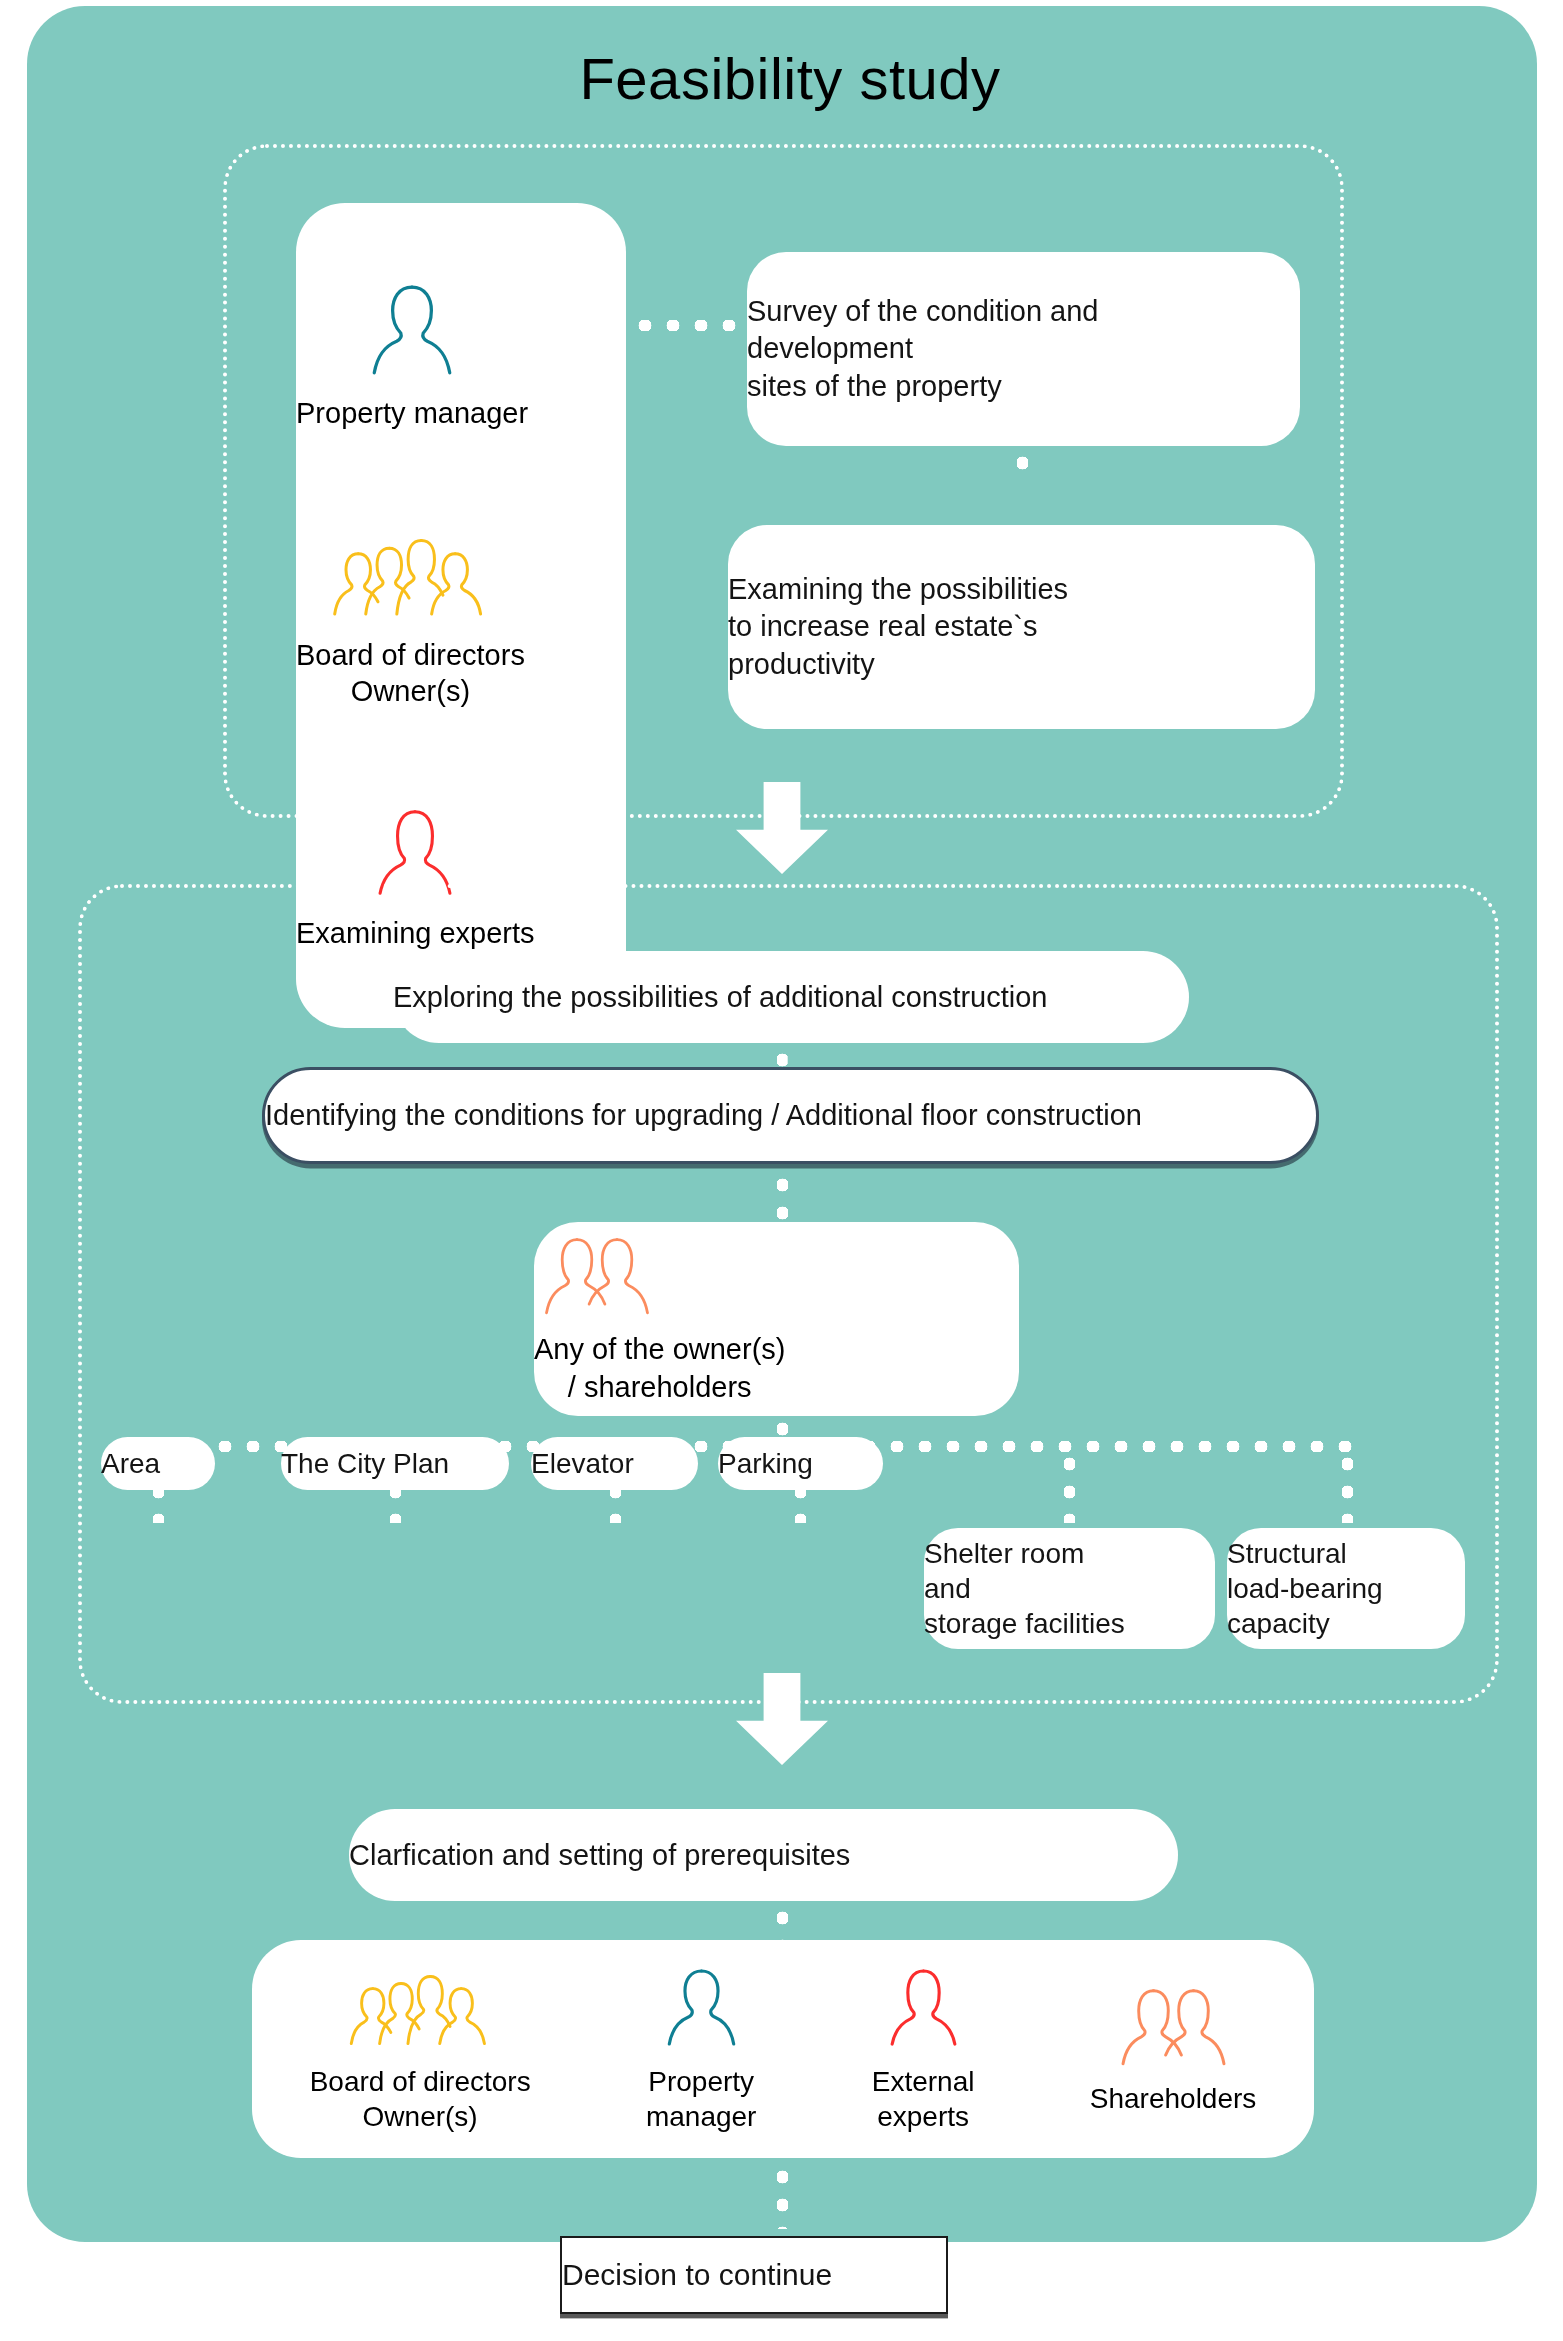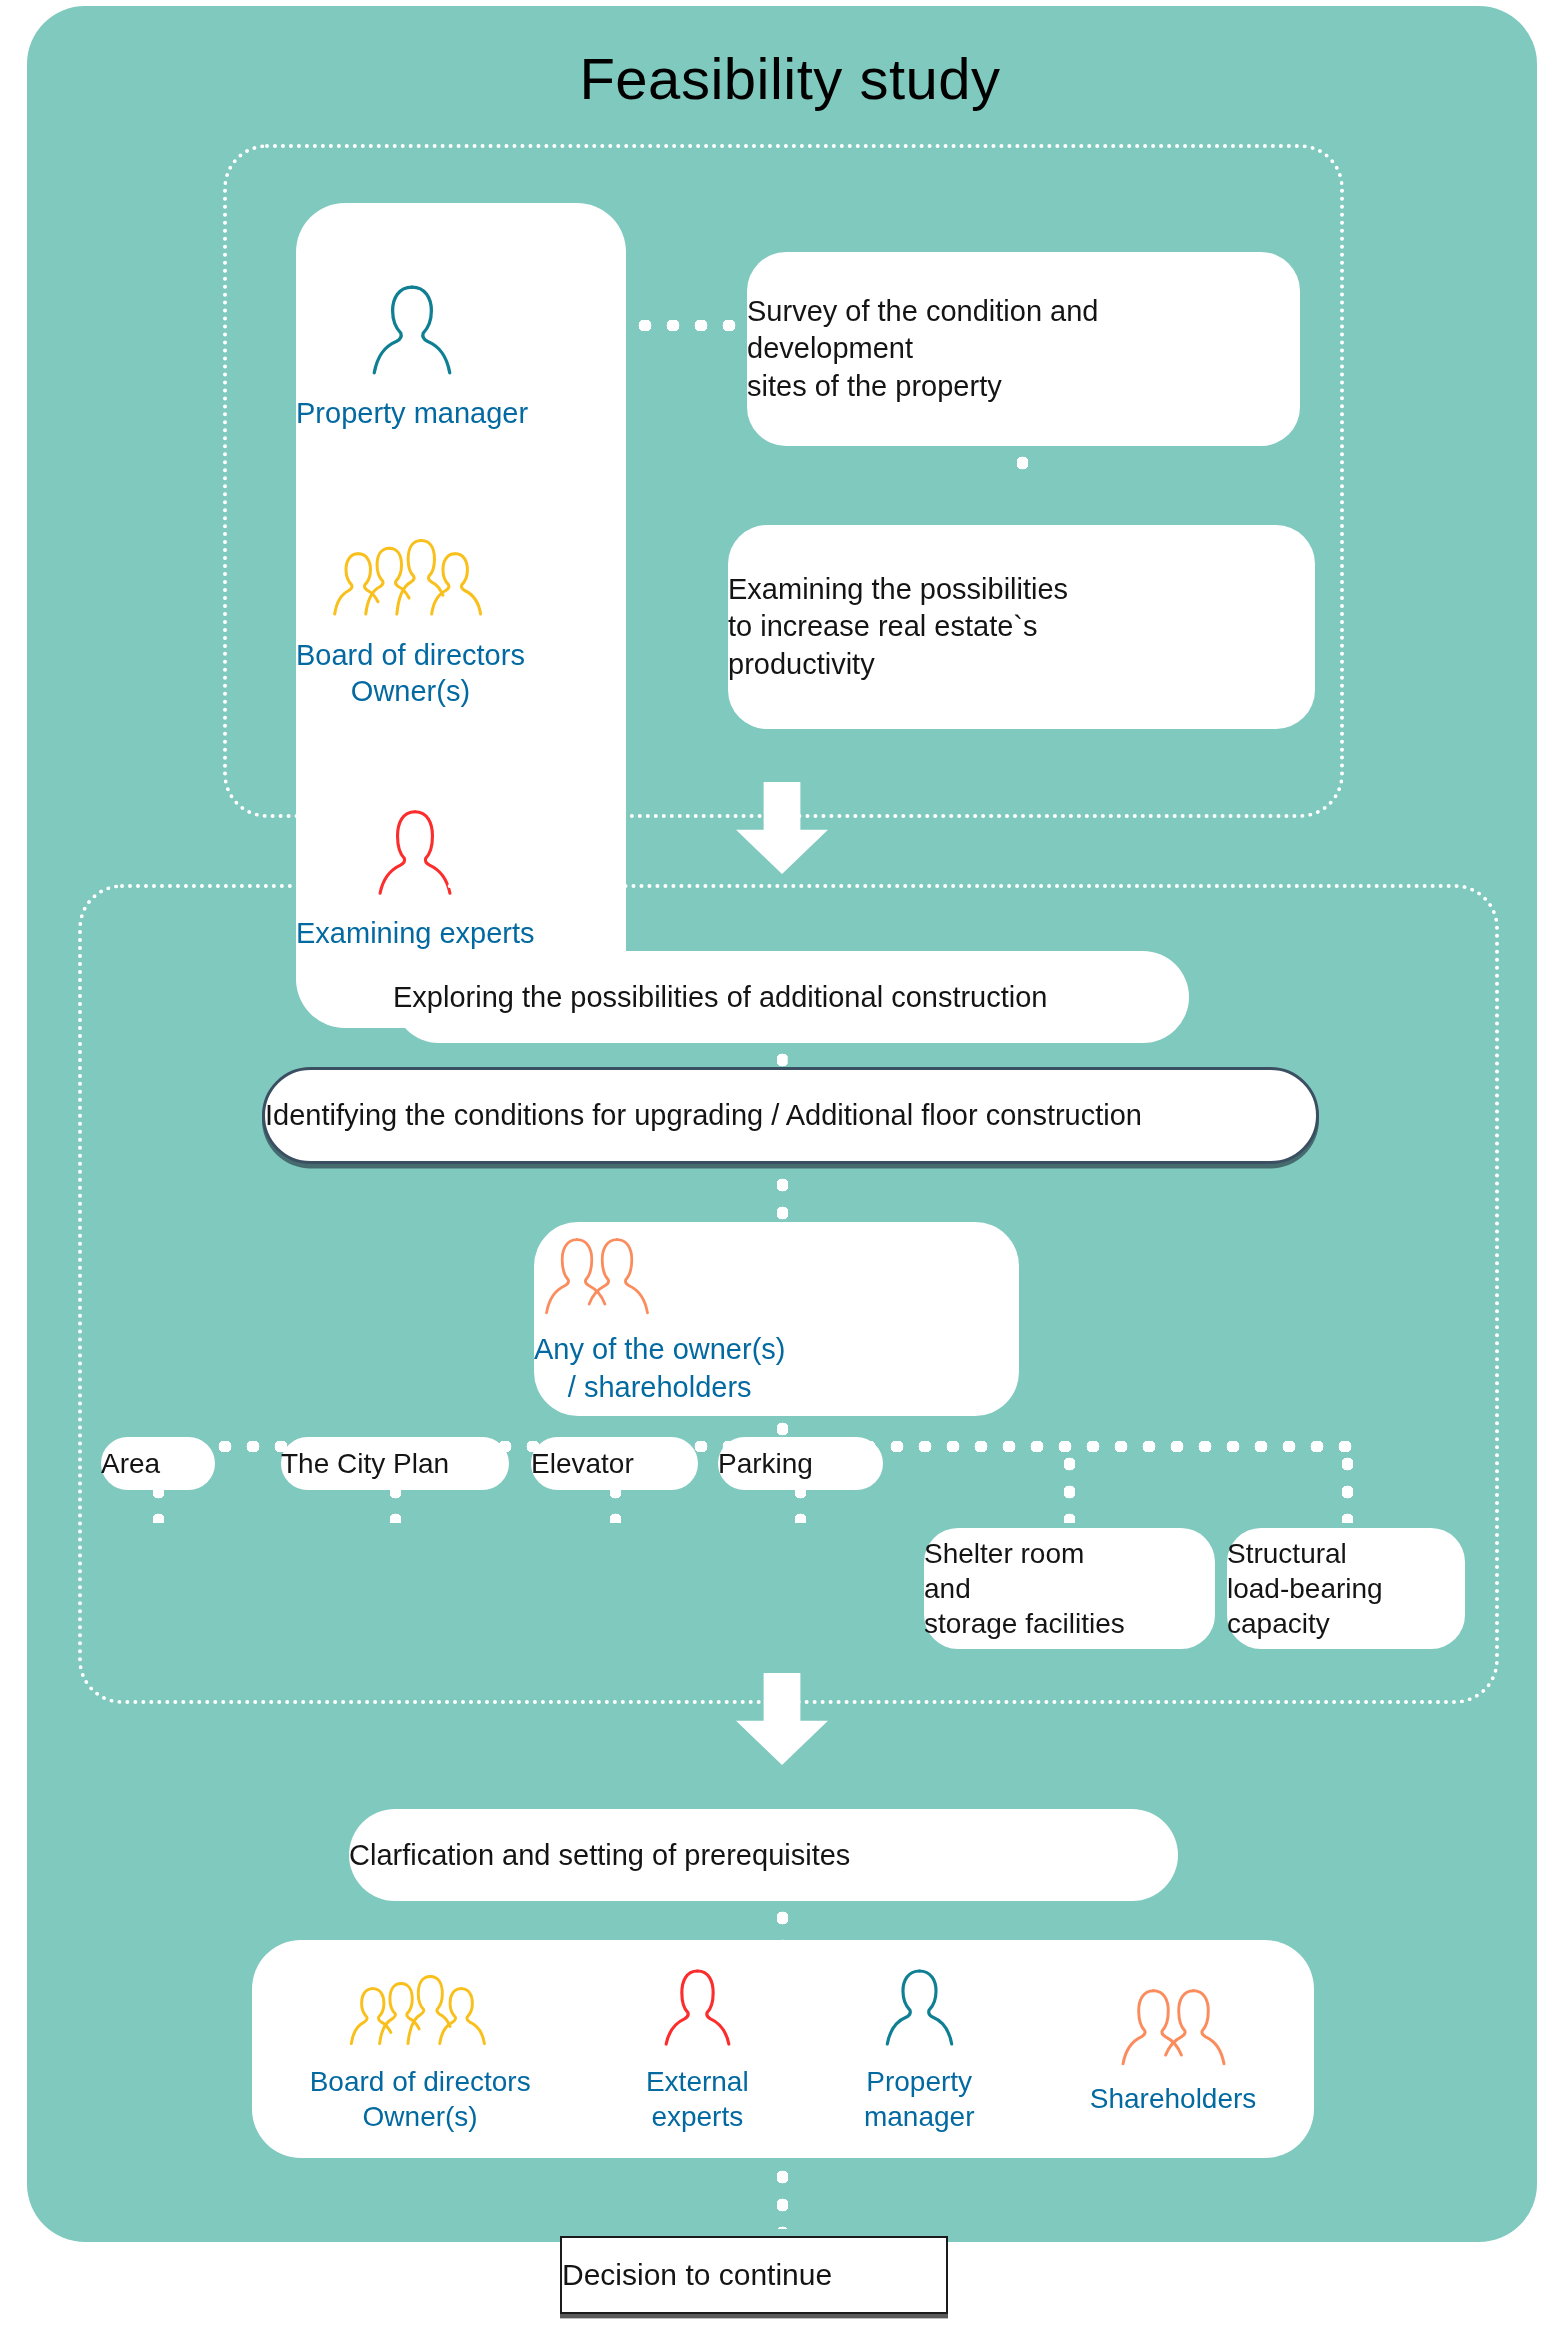--- a/index.html
+++ b/index.html
@@ -69,21 +69,21 @@
     justify-content:space-around;
     padding:29px 0;
   }
   .role-block{
     display:flex;flex-direction:column;align-items:center;
   }
   .role-label{
     font-size:29px;
     line-height:1.24;
     margin-top:12.6px;
-    color:#0369a1;
+    color:#000000;
   }
 
   
   #box-survey{
     left:747px; top:252px;
     width:553px; height:194px;
     font-size:29px; line-height:1.28;
     border-radius:39px;
   }
   #box-examine{
@@ -341,41 +341,41 @@
         </svg>
       </span>
       <div class="role-label">
         <span>Board of directors</span><br>
         <span>Owner(s)</span>
       </div>
     </div>
 
     <div class="role-block">
       <span class="icon">
+        <svg width="87" height="87" viewBox="0 0 100 100" fill="none" stroke="#0f7f93" stroke-width="3.6" stroke-linecap="round" stroke-linejoin="round">
+          <path d="M50 8 C37 8 31 19 31 31 C31 42 35 49 39 53 C40 56 39 59 35 61 C23 66 16 75 13 92"></path>
+          <path d="M50 8 C63 8 69 19 69 31 C69 42 65 49 61 53 C60 56 61 59 65 61 C77 66 84 75 87 92"></path>
+        </svg>
+      </span>
+      <div class="role-label">
+        <span>Property</span><br>
+        <span>manager</span>
+      </div>
+    </div>
+
+    <div class="role-block">
+      <span class="icon">
         <svg width="87" height="87" viewBox="0 0 100 100" fill="none" stroke="#fb2d2d" stroke-width="3.6" stroke-linecap="round" stroke-linejoin="round">
           <path d="M50 8 C37 8 32 20 32 33 C32 44 35 52 39 56 C40 59 39 61 35 63 C24 68 17 77 14 92"></path>
           <path d="M50 8 C63 8 68 20 68 33 C68 44 65 52 61 56 C60 59 61 61 65 63 C76 68 83 77 86 92"></path>
         </svg>
       </span>
       <div class="role-label">
         <span>External</span><br>
         <span>experts</span>
-      </div>
-    </div>
-
-    <div class="role-block">
-      <span class="icon">
-        <svg width="87" height="87" viewBox="0 0 100 100" fill="none" stroke="#0f7f93" stroke-width="3.6" stroke-linecap="round" stroke-linejoin="round">
-          <path d="M50 8 C37 8 31 19 31 31 C31 42 35 49 39 53 C40 56 39 59 35 61 C23 66 16 75 13 92"></path>
-          <path d="M50 8 C63 8 69 19 69 31 C69 42 65 49 61 53 C60 56 61 59 65 61 C77 66 84 75 87 92"></path>
-        </svg>
-      </span>
-      <div class="role-label">
-        <span>Property</span><br>
-        <span>manager</span>
       </div>
     </div>
 
     <div class="role-block">
       <span class="icon">
         <svg width="121" height="87" viewBox="0 0 130 100" fill="none" stroke="#fb8c5e" stroke-width="3.4" stroke-linecap="round" stroke-linejoin="round">
           <path d="M42 10 C30 10 25 21 25 33 C25 44 28 52 32 56 C33 59 32 61 28 63 C17 68 10 77 7 94"></path>
           <path d="M42 10 C54 10 59 21 59 33 C59 44 56 52 52 56 C51 59 52 61 56 63 C64 67 70 73 74 84"></path>
           <path d="M88 10 C76 10 71 21 71 33 C71 44 74 52 78 56 C79 59 78 61 74 63 C66 67 60 73 56 84"></path>
           <path d="M88 10 C100 10 105 21 105 33 C105 44 102 52 98 56 C97 59 98 61 102 63 C113 68 120 77 123 94"></path>

